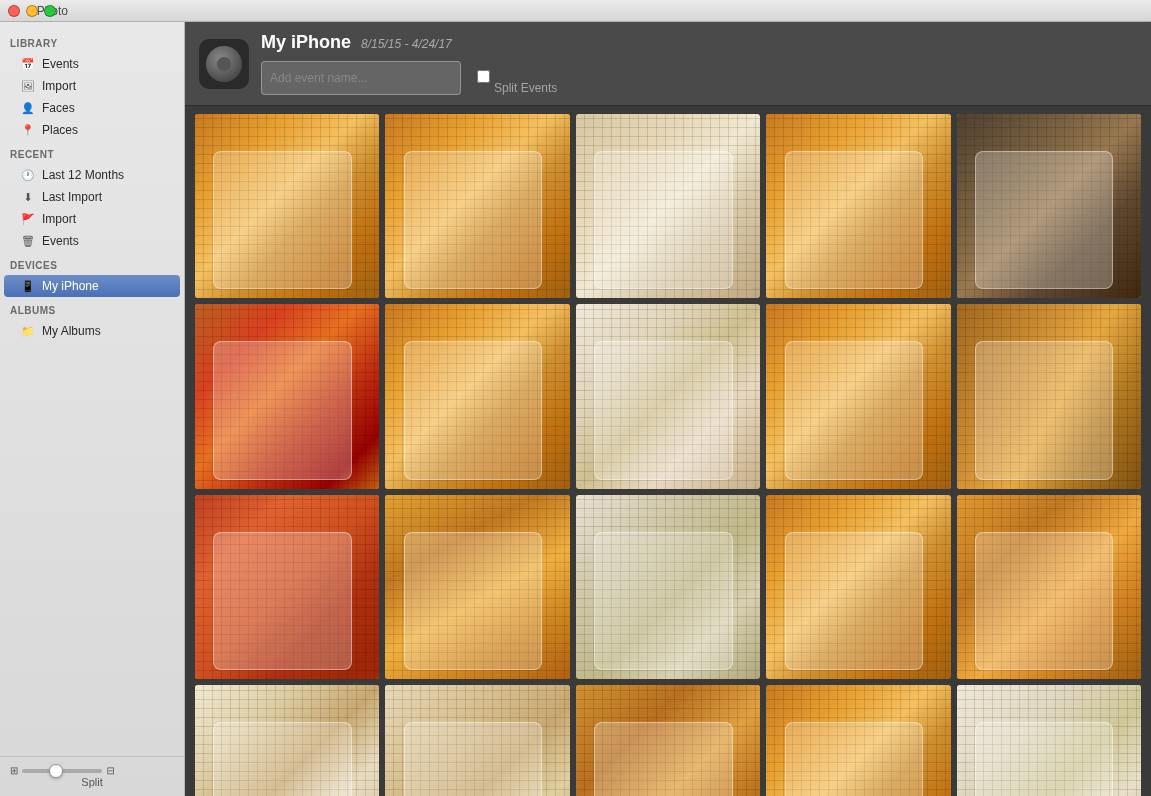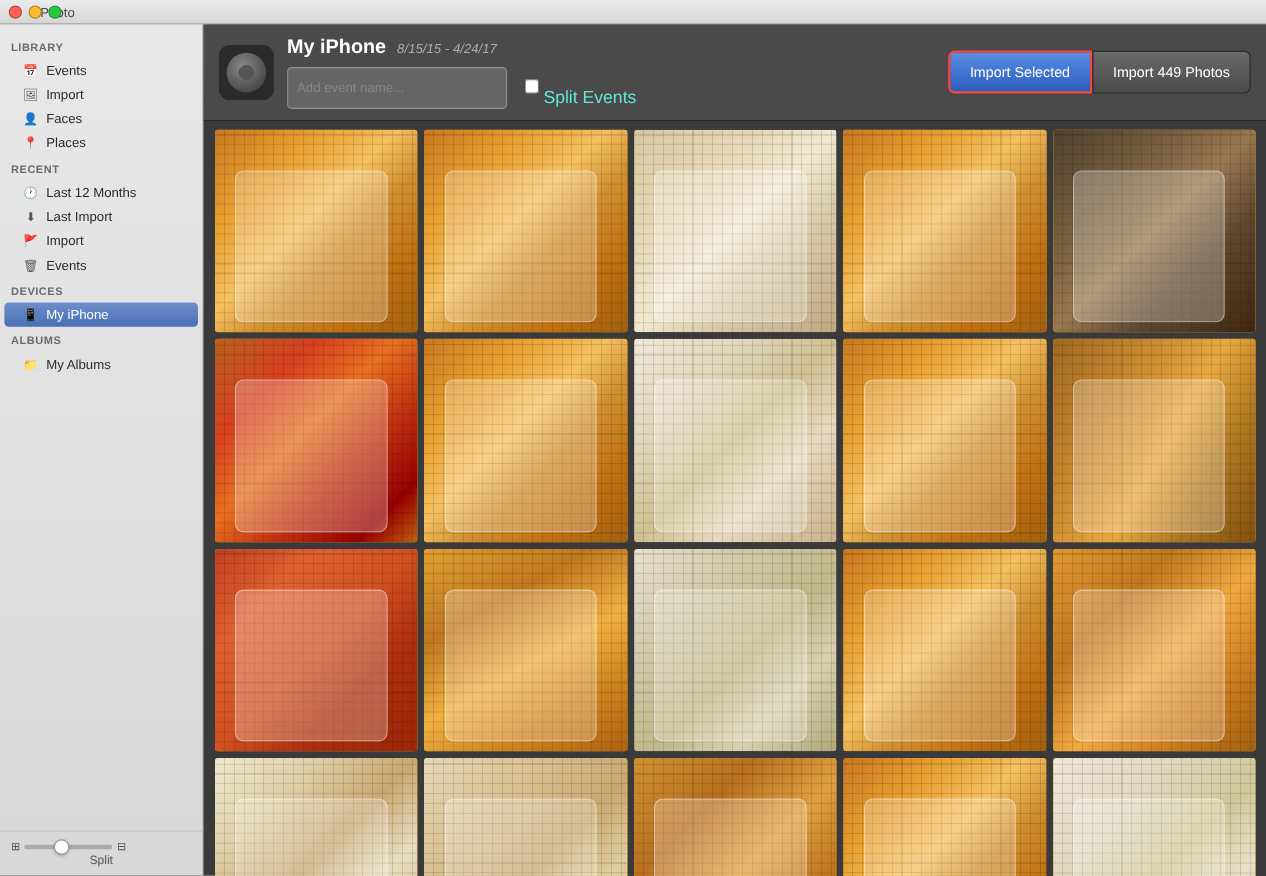--- a/index.html
+++ b/index.html
@@ -220,22 +220,22 @@
       align-items: center;
       gap: 4px;
       margin-left: 8px;
     }
     .split-checkbox {
       width: 13px;
       height: 13px;
       accent-color: #4a6fb5;
     }
     .split-label {
-      font-size: 16px;
-      color: #5eead4;
+      font-size: 12px;
+      color: #a3a3a3;
       margin-top: 24px;
     }
     .import-buttons {
       display: flex;
       gap: 0;
       flex-shrink: 0;
     }
     .btn-import-selected {
       background: linear-gradient(to bottom, #5a8de0, #2a5cc0);
       color: white;
@@ -395,24 +395,20 @@
           <span class="device-date">8/15/15 - 4/24/17</span>
         </div>
         <div style="display:flex; gap:8px; margin-top:4px;">
           <input type="text" class="event-name-input" placeholder="Add event name..." style="">
           <div class="split-events-row">
             <input type="checkbox" class="split-checkbox" style="">
             <span class="split-label">Split Events</span>
           </div>
         </div>
       </div>
-      <div class="import-buttons">
-        <button class="btn-import-selected">Import Selected</button>
-        <button class="btn-import-all">Import 449 Photos</button>
-      </div>
     </div>
 
     <div class="photo-grid-container">
       <div class="photo-grid" id="photo-grid">
 
       <div class="photo-cell photo-selected">
             <div class="photo-thumb" style="background: linear-gradient(135deg, rgb(200, 120, 32) 0%, rgb(232, 160, 48) 25%, rgb(245, 192, 96) 45%, rgb(208, 144, 48) 60%, rgb(192, 112, 16) 80%, rgb(160, 96, 16) 100%);">
               <div style="position: absolute; inset: 0px; background: repeating-linear-gradient(0deg, transparent, transparent 8px, rgba(0, 0, 0, 0.12) 8px, rgba(0, 0, 0, 0.12) 9px), repeating-linear-gradient(90deg, transparent, transparent 8px, rgba(0, 0, 0, 0.12) 8px, rgba(0, 0, 0, 0.12) 9px);"></div>
               <div style="position: absolute; width: 75%; height: 75%; bottom: 5%; left: 10%; background: rgba(255, 255, 255, 0.25); border-radius: 8px; border: 1px solid rgba(255, 255, 255, 0.4);"></div>
             </div>

